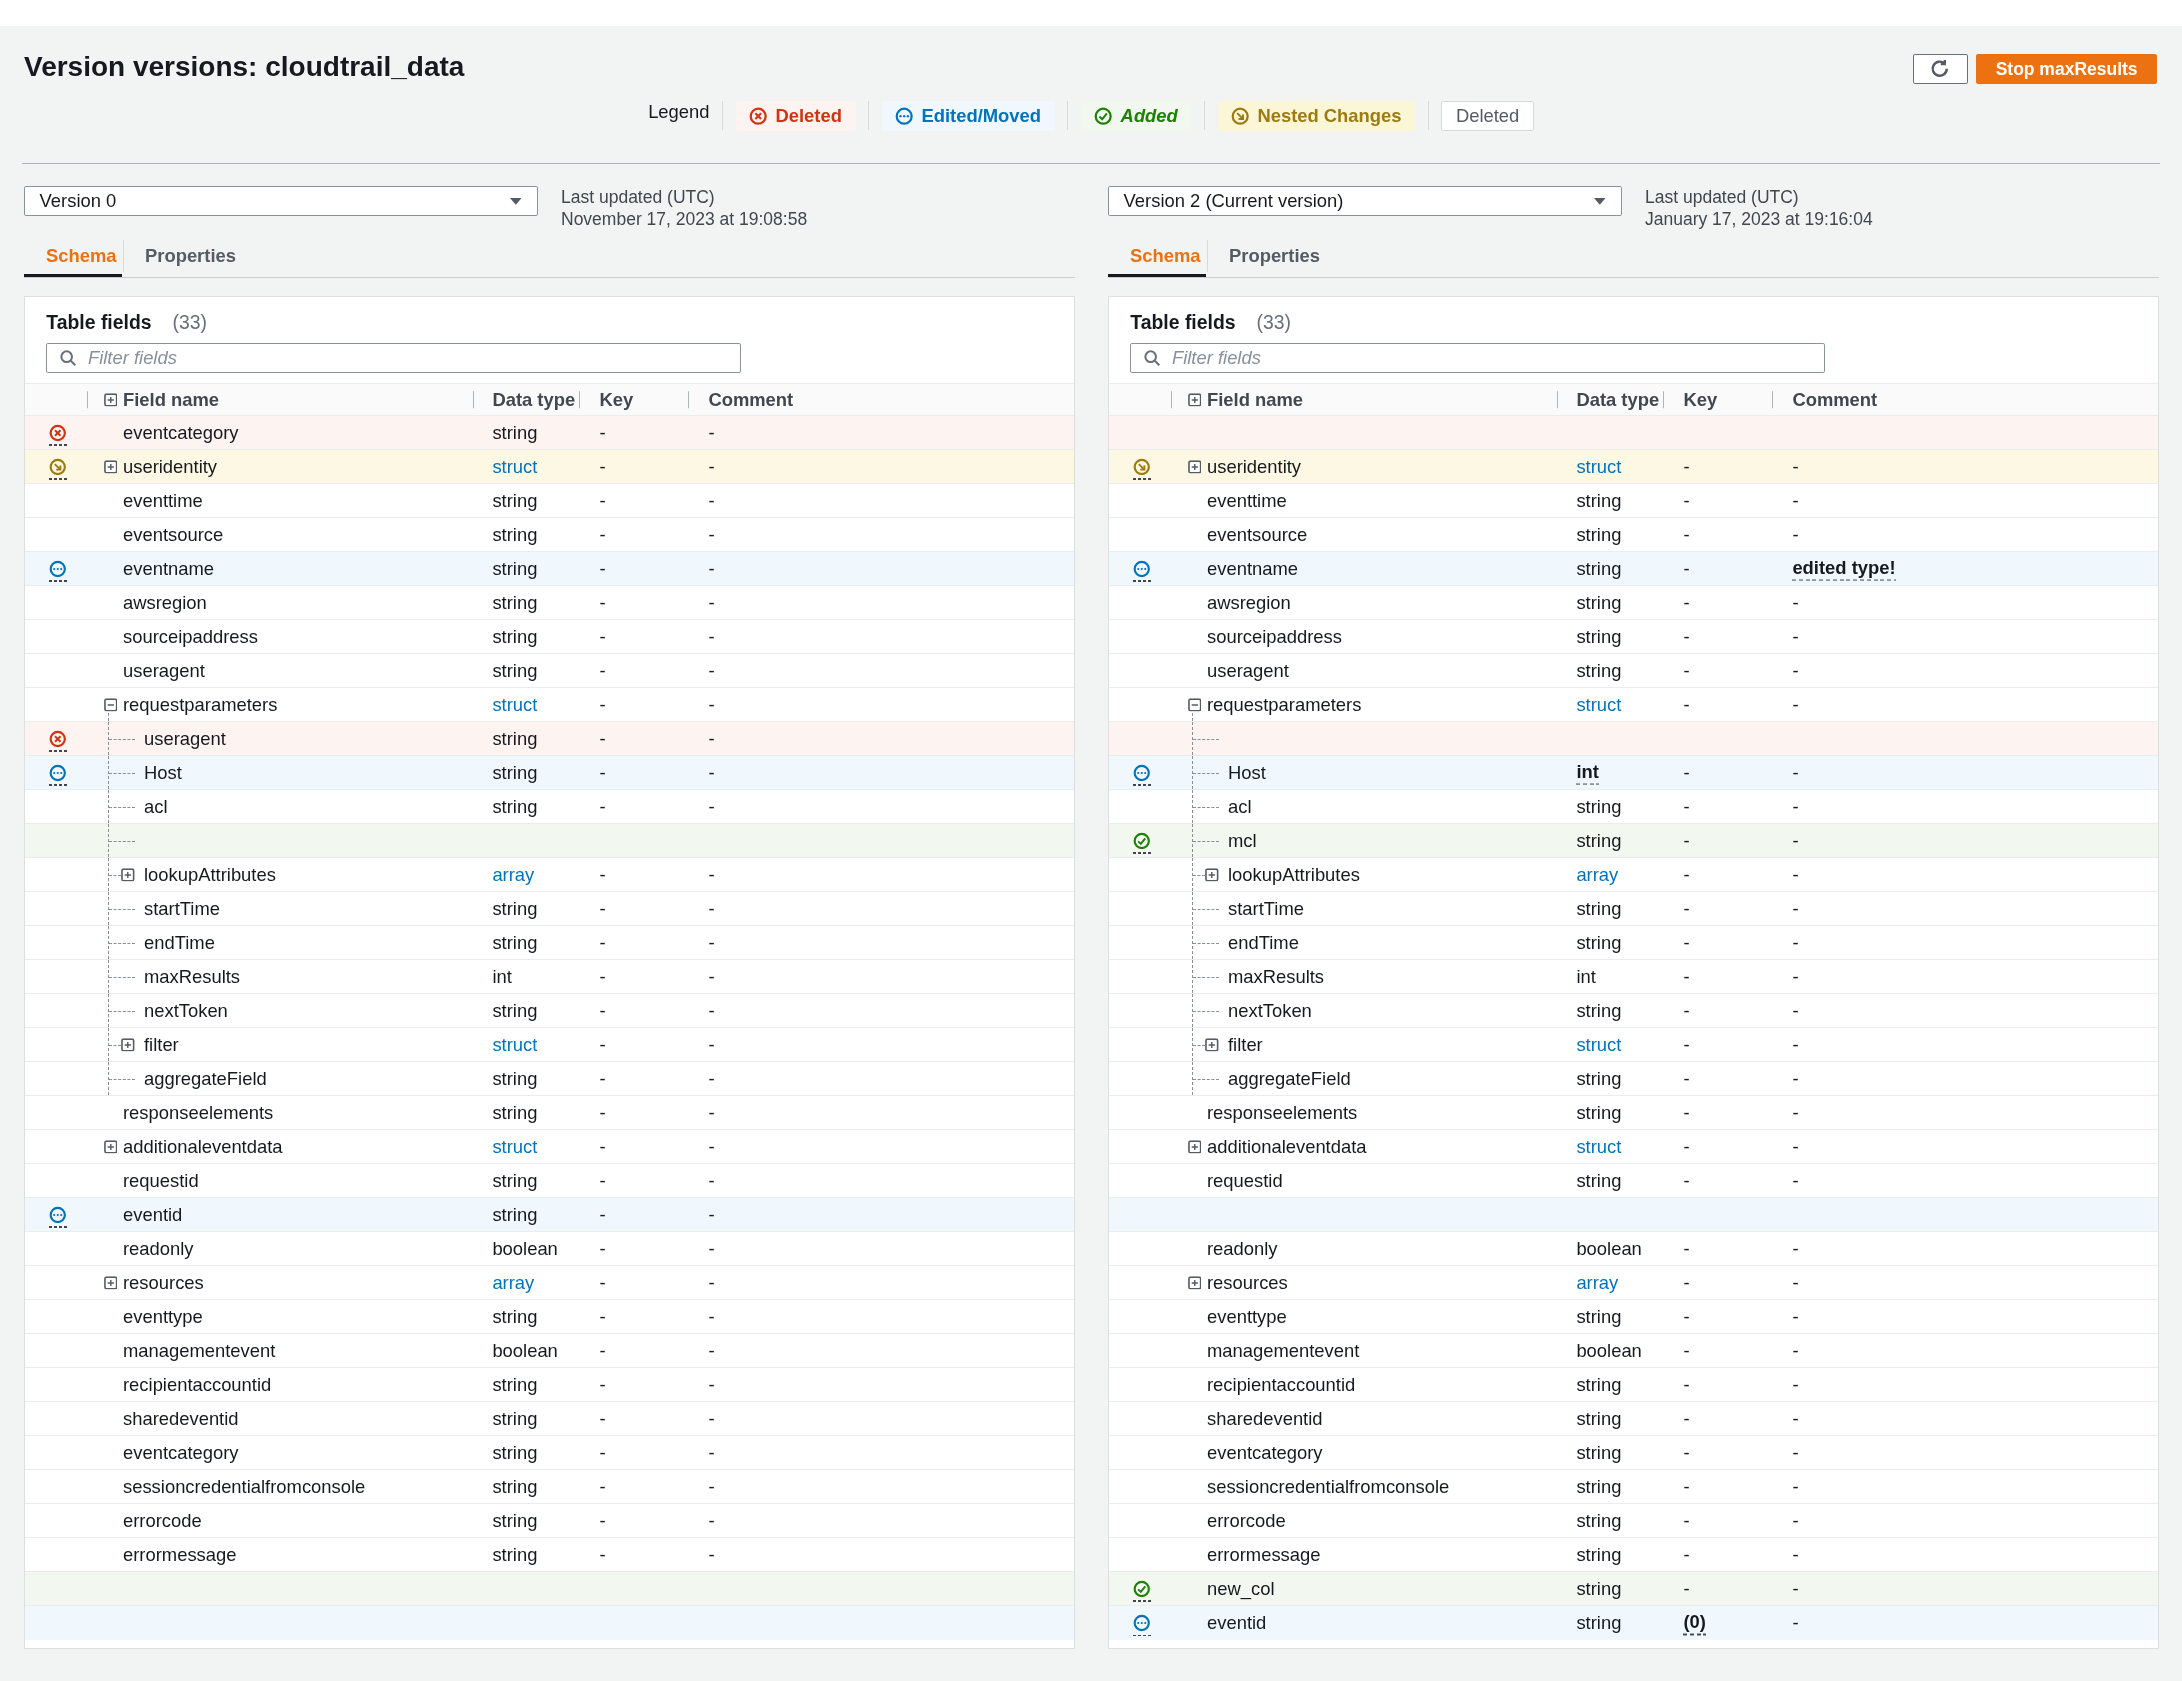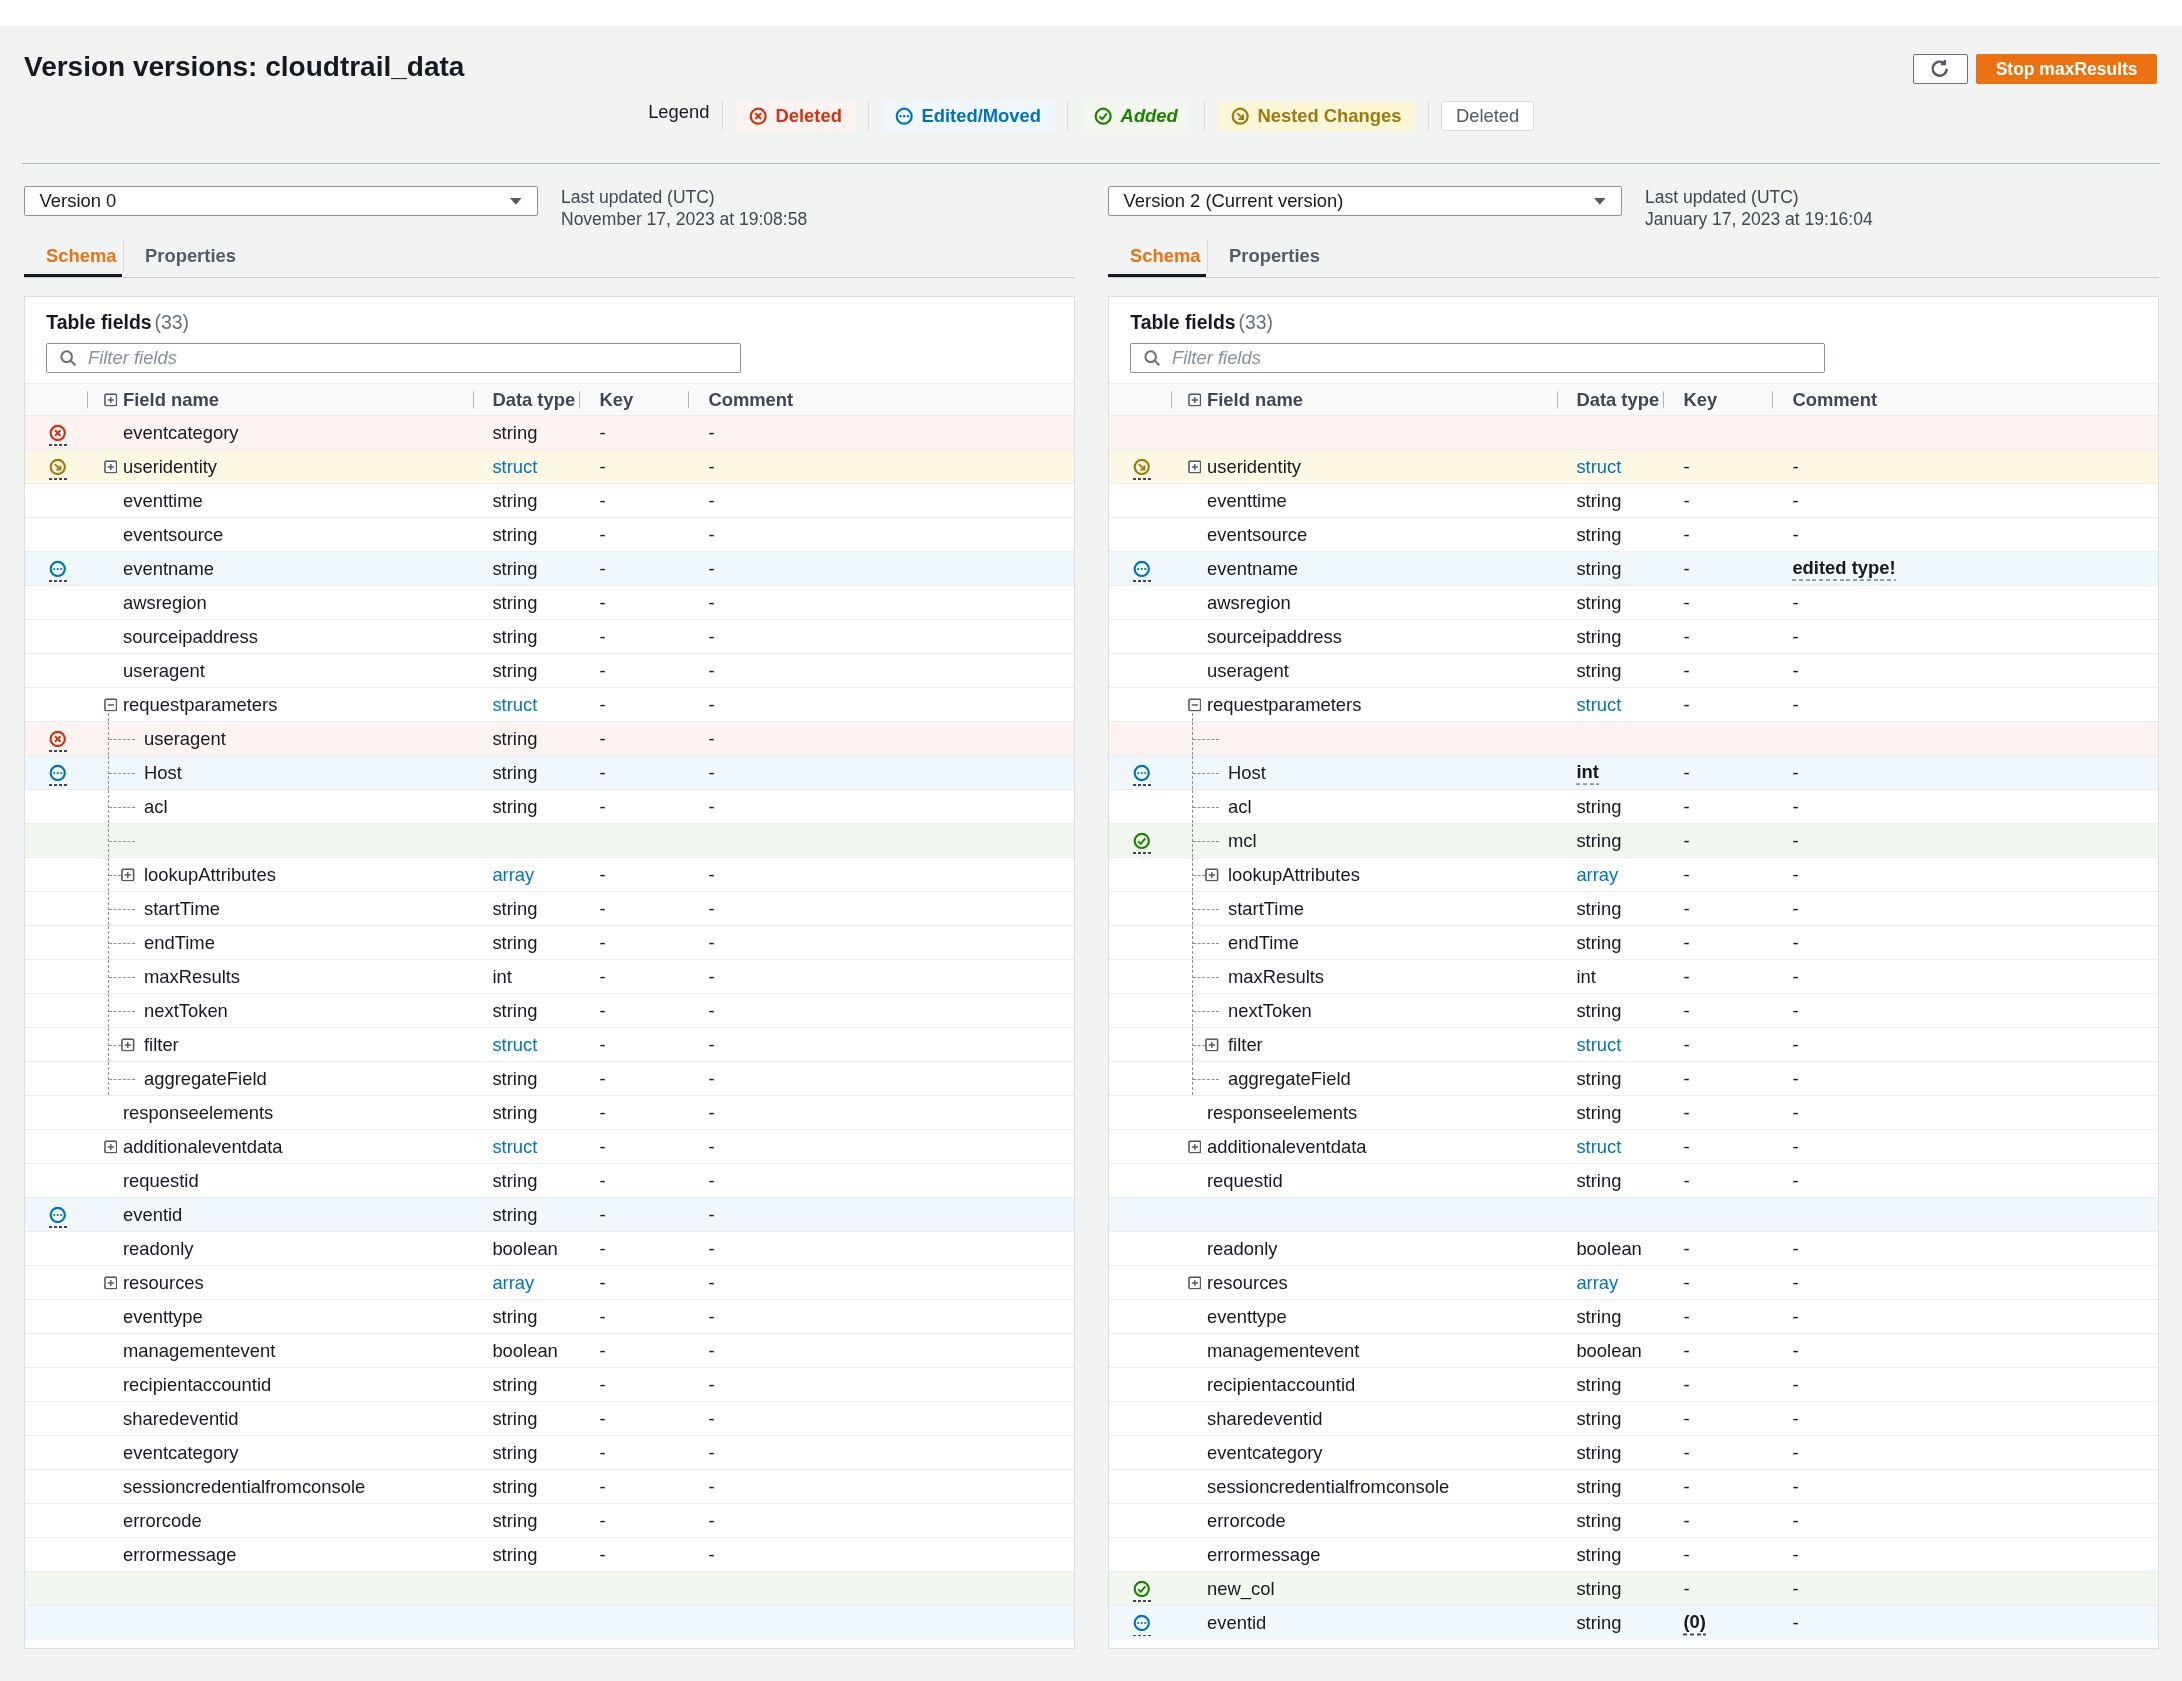--- a/index.html
+++ b/index.html
@@ -26,21 +26,21 @@
 .tabs { position:absolute; left:0; top:56px; width:100%; height:39px; }
 .tab { position:absolute; top:2.9px; font-size:18.4px; font-weight:700; cursor:pointer; }
 .tab.active { color:#ec7211; }
 .tab.inactive { color:#545b64; }
 .tabdiv { position:absolute; left:99px; top:-1.9px; height:32px; width:1px; background:#d5dbdb; }
 .tab-underline { position:absolute; left:0; top:32px; width:98px; height:3.9px; background:#16191f; }
 .tabs-line { position:absolute; left:0; top:35px; width:100%; height:1px; background:#c8cdcd; }
 .card { position:absolute; top:110px; left:0; width:1051px; height:1353px; background:#fff; border:1px solid #dcdfdf; }
 .card-title { position:absolute; left:21.3px; top:13.6px; font-size:19.4px; }
 .card-title .tt { font-weight:700; color:#16191f; }
-.card-title .tc { color:#687078; margin-left:3px; }
+.card-title .tc { color:#687078; margin-left:21px; }
 .filter { position:absolute; left:21.3px; top:46px; width:695px; height:30px; border:1px solid #879596; border-radius:1.9px; background:#fff; display:flex; align-items:center; gap:10.7px; padding:0 11.6px; }
 .filter .ph { font-style:italic; color:#87909b; font-size:18.4px; }
 .thead { position:absolute; left:0; top:86px; width:100%; height:33px; background:#fafafa; border-top:1px solid #eaeded; border-bottom:1px solid #eaeded; display:flex; }
 .tbody { position:absolute; left:0; top:119px; width:100%; }
 .t-row { height:34px; border-bottom:1px solid #eaeded; position:relative; display:flex; }
 .t-row:last-child { border-bottom:none; }
 .bg-red { background:#fdf3f1; }
 .bg-yellow { background:#fcf8e3; }
 .bg-blue { background:#f1f8fd; }
 .bg-green { background:#f2f8f0; }

